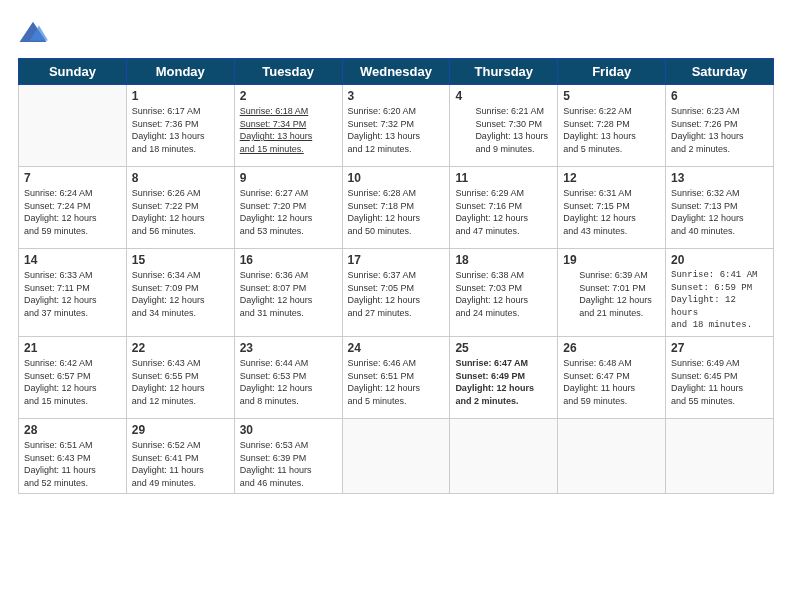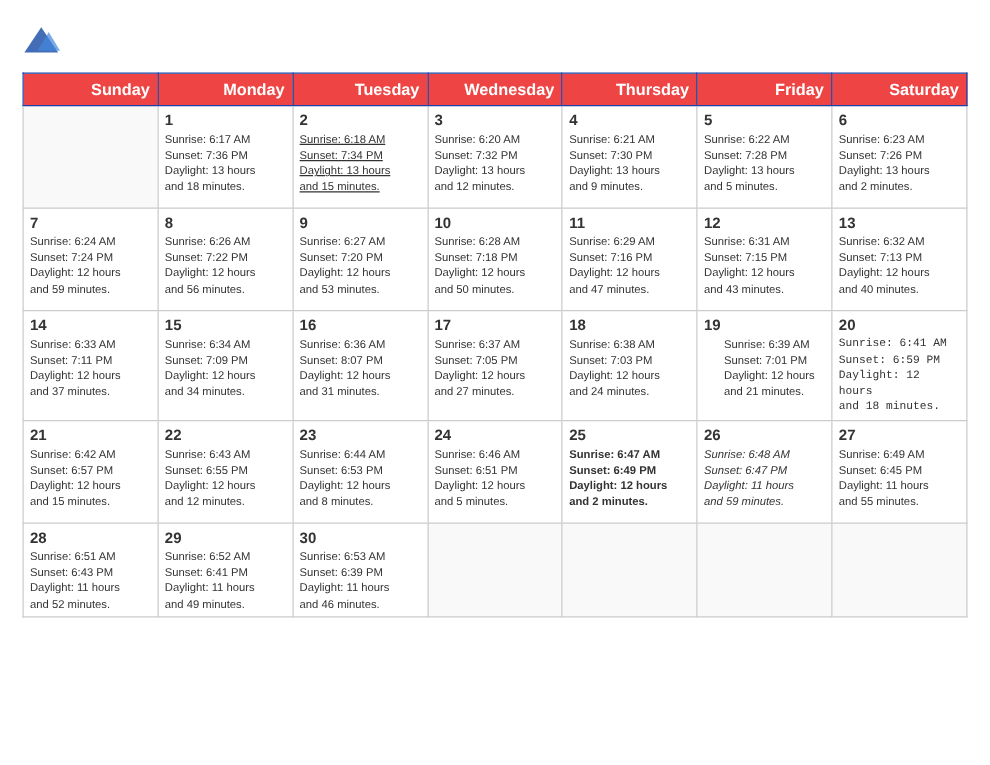--- a/index.html
+++ b/index.html
@@ -56,23 +56,23 @@
     .subtitle {
       font-size: 14px;
       color: #555;
     }
     .calendar {
       width: 100%;
       border-collapse: collapse;
       table-layout: fixed;
     }
     .calendar th {
-      background-color: #ef4444;
+      background-color: #0c4a6e;
       color: white;
-      text-align: right;
+      text-align: center;
       padding: 5px 6px;
       font-size: 13px;
       font-weight: bold;
       border: 1px solid #1a44aa;
     }
     .calendar td {
       border: 1px solid #ccc;
       vertical-align: top;
       padding: 4px 5px;
       height: 82px;
@@ -151,21 +151,21 @@
           </td>
           <td>
             <span class="day-number">3</span>
             <div class="day-info" style="white-space: pre-line;">Sunrise: 6:20 AM
 Sunset: 7:32 PM
 Daylight: 13 hours
 and 12 minutes.</div>
           </td>
           <td>
             <span class="day-number">4</span>
-            <div class="day-info" style="white-space: pre-line;">Sunrise: 6:21 AM
+            <div class="day-info" style="white-space: pre-line; margin-left: 20px;">Sunrise: 6:21 AM
 Sunset: 7:30 PM
 Daylight: 13 hours
 and 9 minutes.</div>
           </td>
           <td>
             <span class="day-number">5</span>
             <div class="day-info" style="white-space: pre-line;">Sunrise: 6:22 AM
 Sunset: 7:28 PM
 Daylight: 13 hours
 and 5 minutes.</div>
@@ -311,21 +311,21 @@
           </td>
           <td>
             <span class="day-number">25</span>
             <div class="day-info" style="white-space: pre-line; font-weight: bold;">Sunrise: 6:47 AM
 Sunset: 6:49 PM
 Daylight: 12 hours
 and 2 minutes.</div>
           </td>
           <td>
             <span class="day-number">26</span>
-            <div class="day-info" style="white-space: pre-line; font-style: italic;">Sunrise: 6:48 AM
+            <div class="day-info" style="white-space: pre-line;">Sunrise: 6:48 AM
 Sunset: 6:47 PM
 Daylight: 11 hours
 and 59 minutes.</div>
           </td>
           <td>
             <span class="day-number">27</span>
             <div class="day-info" style="white-space: pre-line;">Sunrise: 6:49 AM
 Sunset: 6:45 PM
 Daylight: 11 hours
 and 55 minutes.</div>

